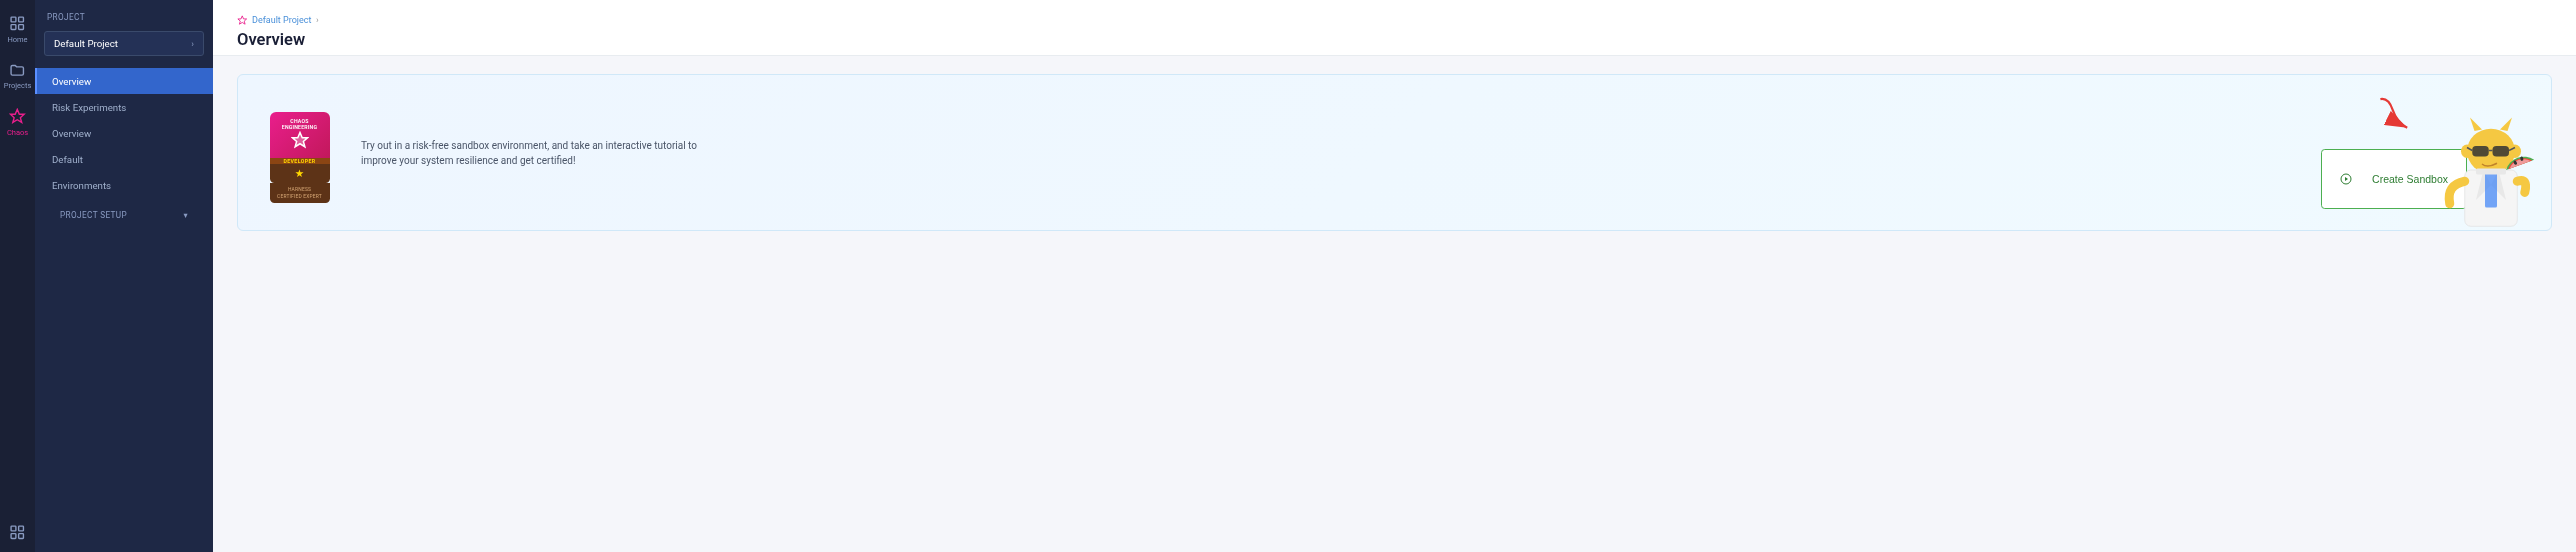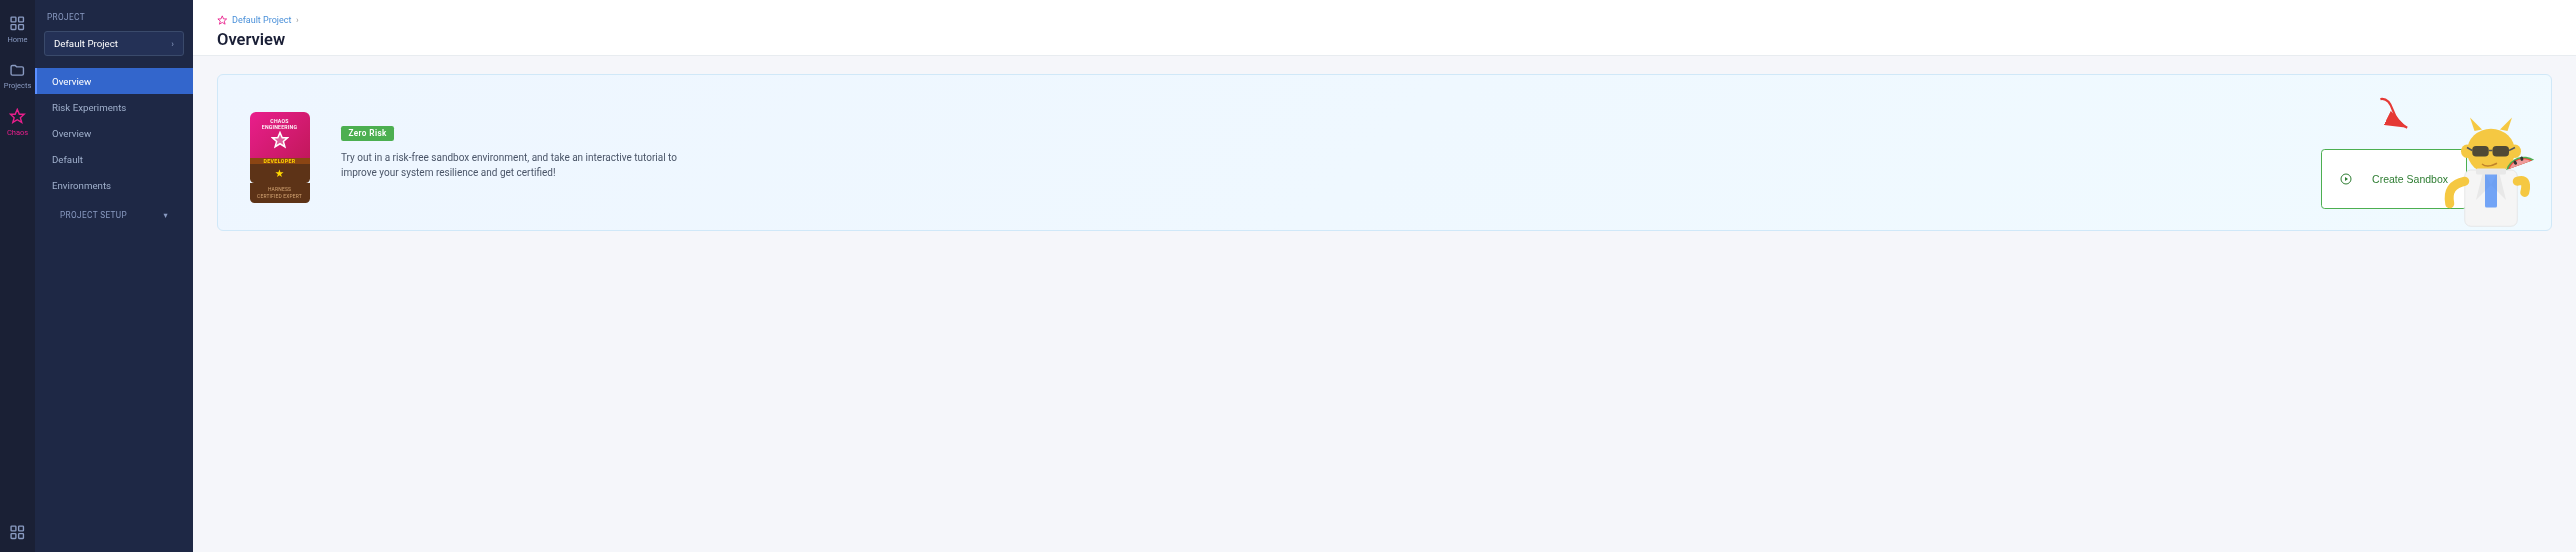--- a/index.html
+++ b/index.html
@@ -31,21 +31,21 @@
       color: #8a9bc2;
       font-size: 7.5px;
       gap: 3px;
     }
     .icon-sidebar-item.active { color: #fff; }
     .icon-sidebar-item svg { width: 16.5px; height: 16.5px; }
     .icon-sidebar-label { font-size: 7.5px; text-align: center; }
 
     
     .project-sidebar {
-      width: 158px;
+      width: 178px;
       background: #1e2845;
       flex-shrink: 0;
       display: flex;
       flex-direction: column;
       padding: 0;
     }
     .project-header {
       padding: 12px 12px 9px;
       color: #8a9bc2;
       font-size: 8.2px;
@@ -387,23 +387,20 @@
           <div class="badge-bottom-area">
             <span style="color: #ffd700; font-size: 10.5px;">★</span>
           </div>
           <div style="background:#5d3317; width:60px; border-radius:0 0 4.5px 4.5px; padding: 3px; text-align:center;">
             <div style="color:#d4a574;font-size:4.9px;text-transform:uppercase;letter-spacing:0.2px;line-height:1.4;">HARNESS<br>CERTIFIED EXPERT</div>
           </div>
         </div>
       </div>
 
       <div class="banner-text">
-        <div>
-          <span class="zero-risk-badge">Zero Risk</span>
-        </div>
         <p class="banner-subtext">Try out in a risk-free sandbox environment, and take an interactive tutorial to improve your system resilience and get certified!</p>
       </div>
 
       <div class="action-area">
         <div class="arrow-icon">
           <svg width="45" height="37" viewBox="0 0 60 50">
             <defs>
               <marker id="arrowhead" markerWidth="10" markerHeight="7" refX="10" refY="3.5" orient="auto">
                 <polygon points="0 0, 10 3.5, 0 7" fill="#e53935"></polygon>
               </marker>

